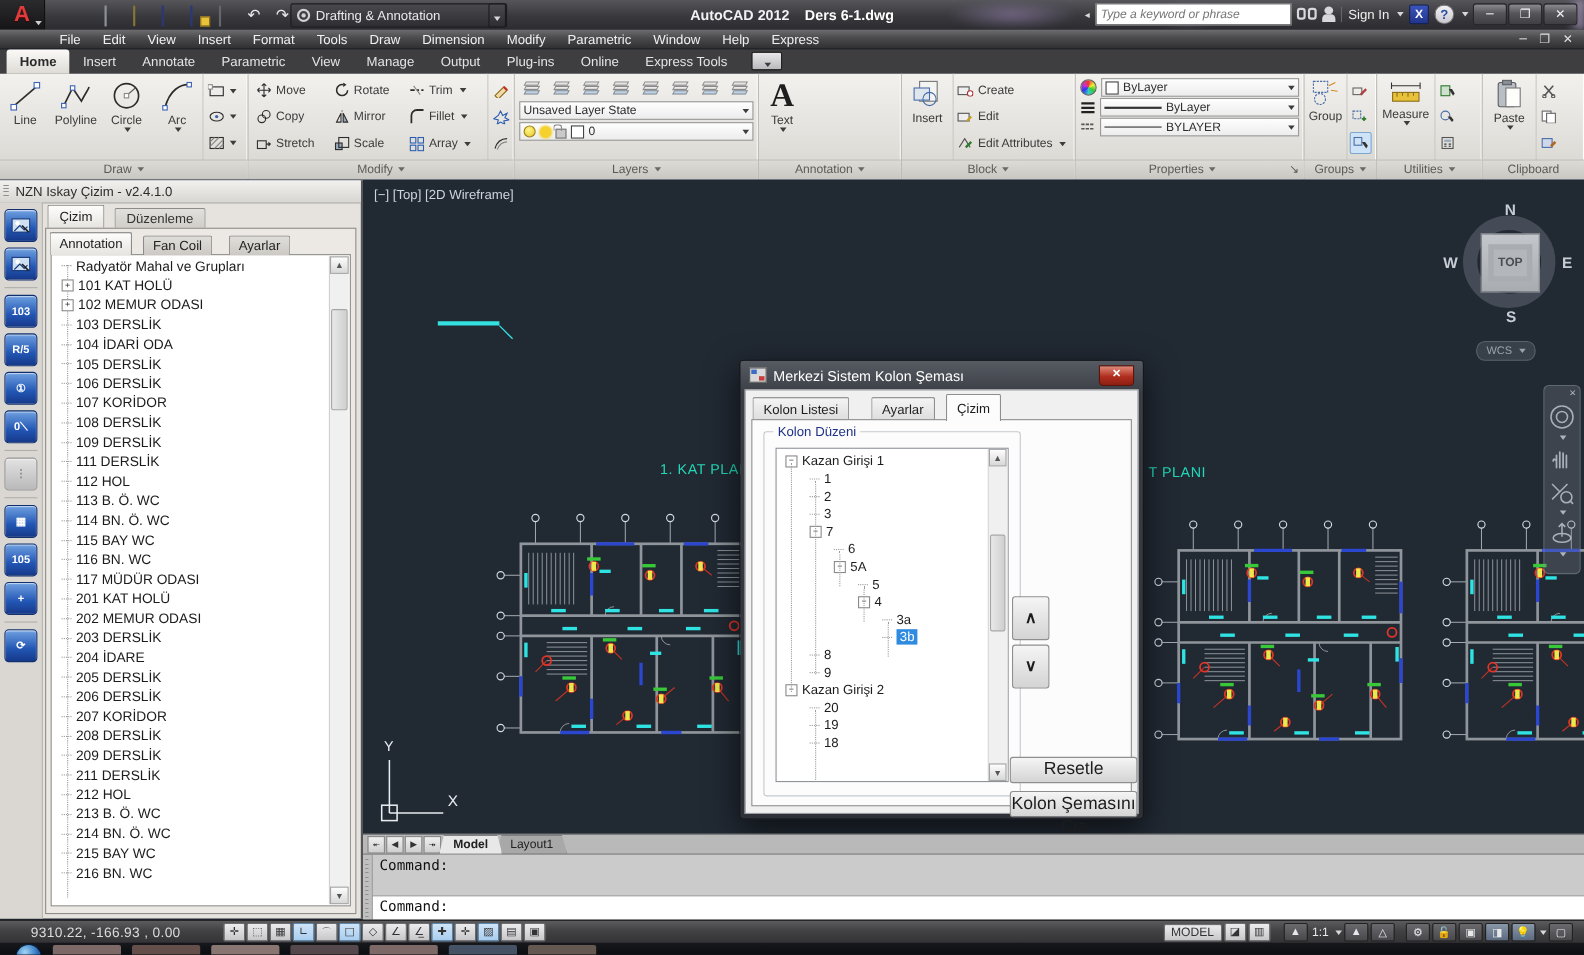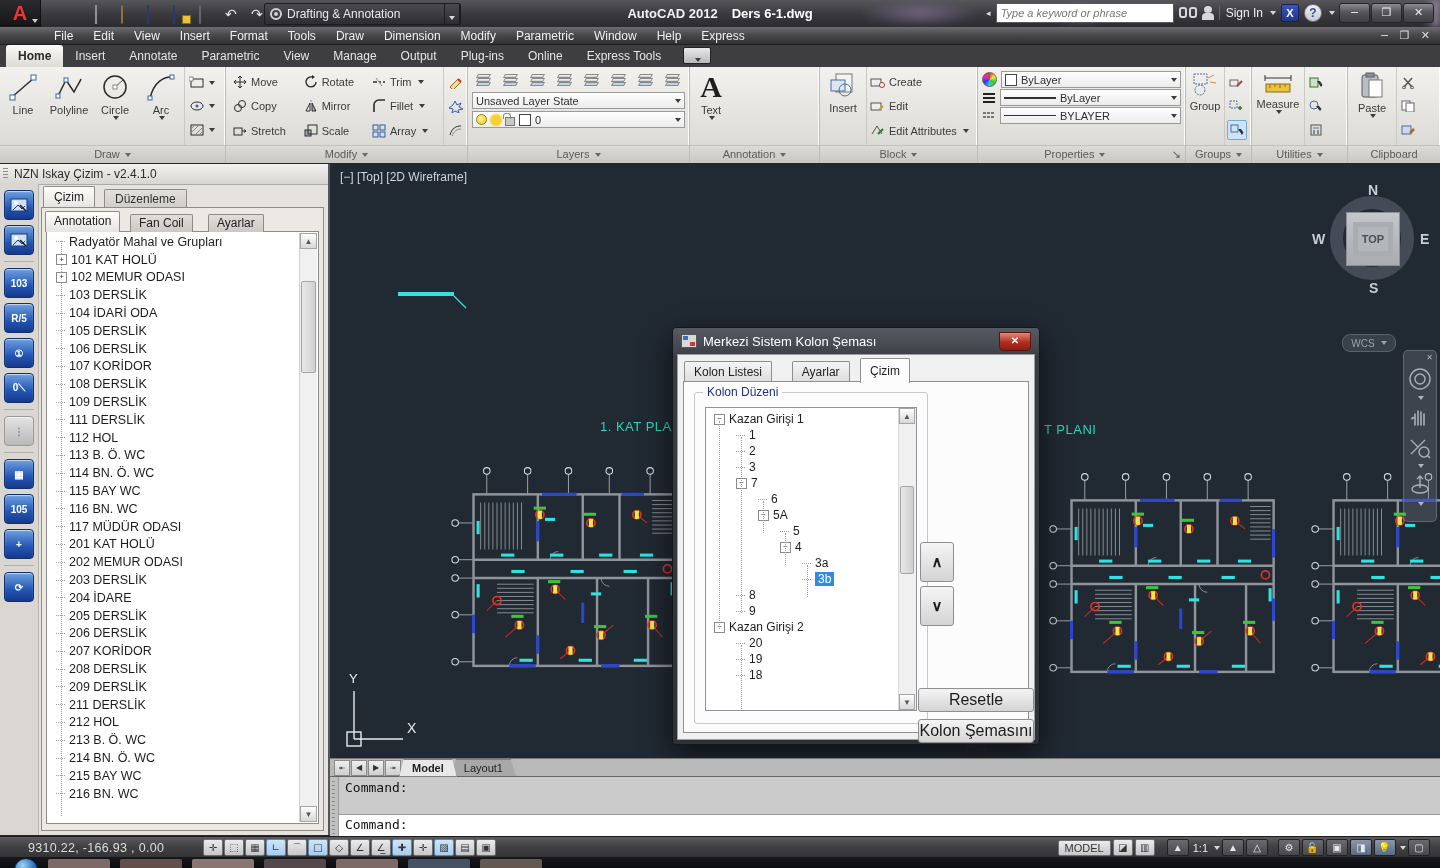--- a/index.html
+++ b/index.html
@@ -120,21 +120,21 @@
 
   
   .canvas{position:absolute;left:330px;top:164px;width:1110px;height:594px;background:#212933;overflow:hidden;}
   .vpctl{position:absolute;left:10px;top:6px;color:#cfd4da;font-size:12px;}
   .planlabel{position:absolute;color:#23d8b8;font-size:13px;letter-spacing:.5px;}
   .viewcube{position:absolute;left:990px;top:22px;width:104px;height:104px;}
   .vc-ring{position:absolute;left:10px;top:10px;width:84px;height:84px;border-radius:50%;border:13px solid rgba(110,118,128,.45);box-sizing:border-box;}
   .vc-face{position:absolute;left:26px;top:26px;width:52px;height:52px;background:linear-gradient(180deg,#c3c6ca,#a8abb0);border:1px solid #8b8e93;display:flex;align-items:center;justify-content:center;}
   .vc-face span{font-size:11px;font-weight:bold;color:#4b4e53;border:5px solid rgba(0,0,0,.05);padding:6px 4px;background:#b3b6bb;}
   .vc-l{position:absolute;color:#c8cdd3;font-weight:bold;font-size:14px;}
-  .wcs{position:absolute;left:1012px;top:146px;width:52px;height:16px;background:rgba(80,88,98,.5);border:1px solid #5a616b;border-radius:8px;color:#9aa3ad;font-size:10px;display:flex;align-items:center;justify-content:center;gap:4px;margin-top:24px;}
+  .wcs{position:absolute;left:1012px;top:146px;width:52px;height:16px;background:rgba(80,88,98,.5);border:1px solid #5a616b;border-radius:8px;color:#9aa3ad;font-size:10px;display:flex;align-items:center;justify-content:center;gap:4px;}
   .navbar{position:absolute;left:1073px;top:186px;width:34px;height:172px;background:rgba(125,132,142,.30);border:1px solid rgba(160,168,178,.35);border-radius:5px;color:#c4cad2;display:flex;flex-direction:column;align-items:center;padding-top:2px;box-sizing:border-box;}
   .nb-x{align-self:flex-end;margin-right:3px;font-size:8px;color:#aeb4bc;}
   .nb-ic{margin:5px 0;opacity:.8;}
   .ucs{position:absolute;left:5px;top:505px;}
   .cyline{position:absolute;left:64px;top:124px;}
 
   
   .dialog{position:absolute;left:672px;top:327px;width:368px;height:418px;background:linear-gradient(180deg,#565b63,#3a3d44 30px,#2e3138);border:1px solid #16171a;border-radius:4px;box-shadow:0 10px 30px rgba(0,0,0,.6);box-sizing:border-box;}
   .dlg-title{height:26px;display:flex;align-items:center;padding:0 8px;color:#fff;font-size:13px;gap:6px;}
   .dlg-ico{width:14px;height:12px;background:#d8d8d8;border:1px solid #555;position:relative;}

